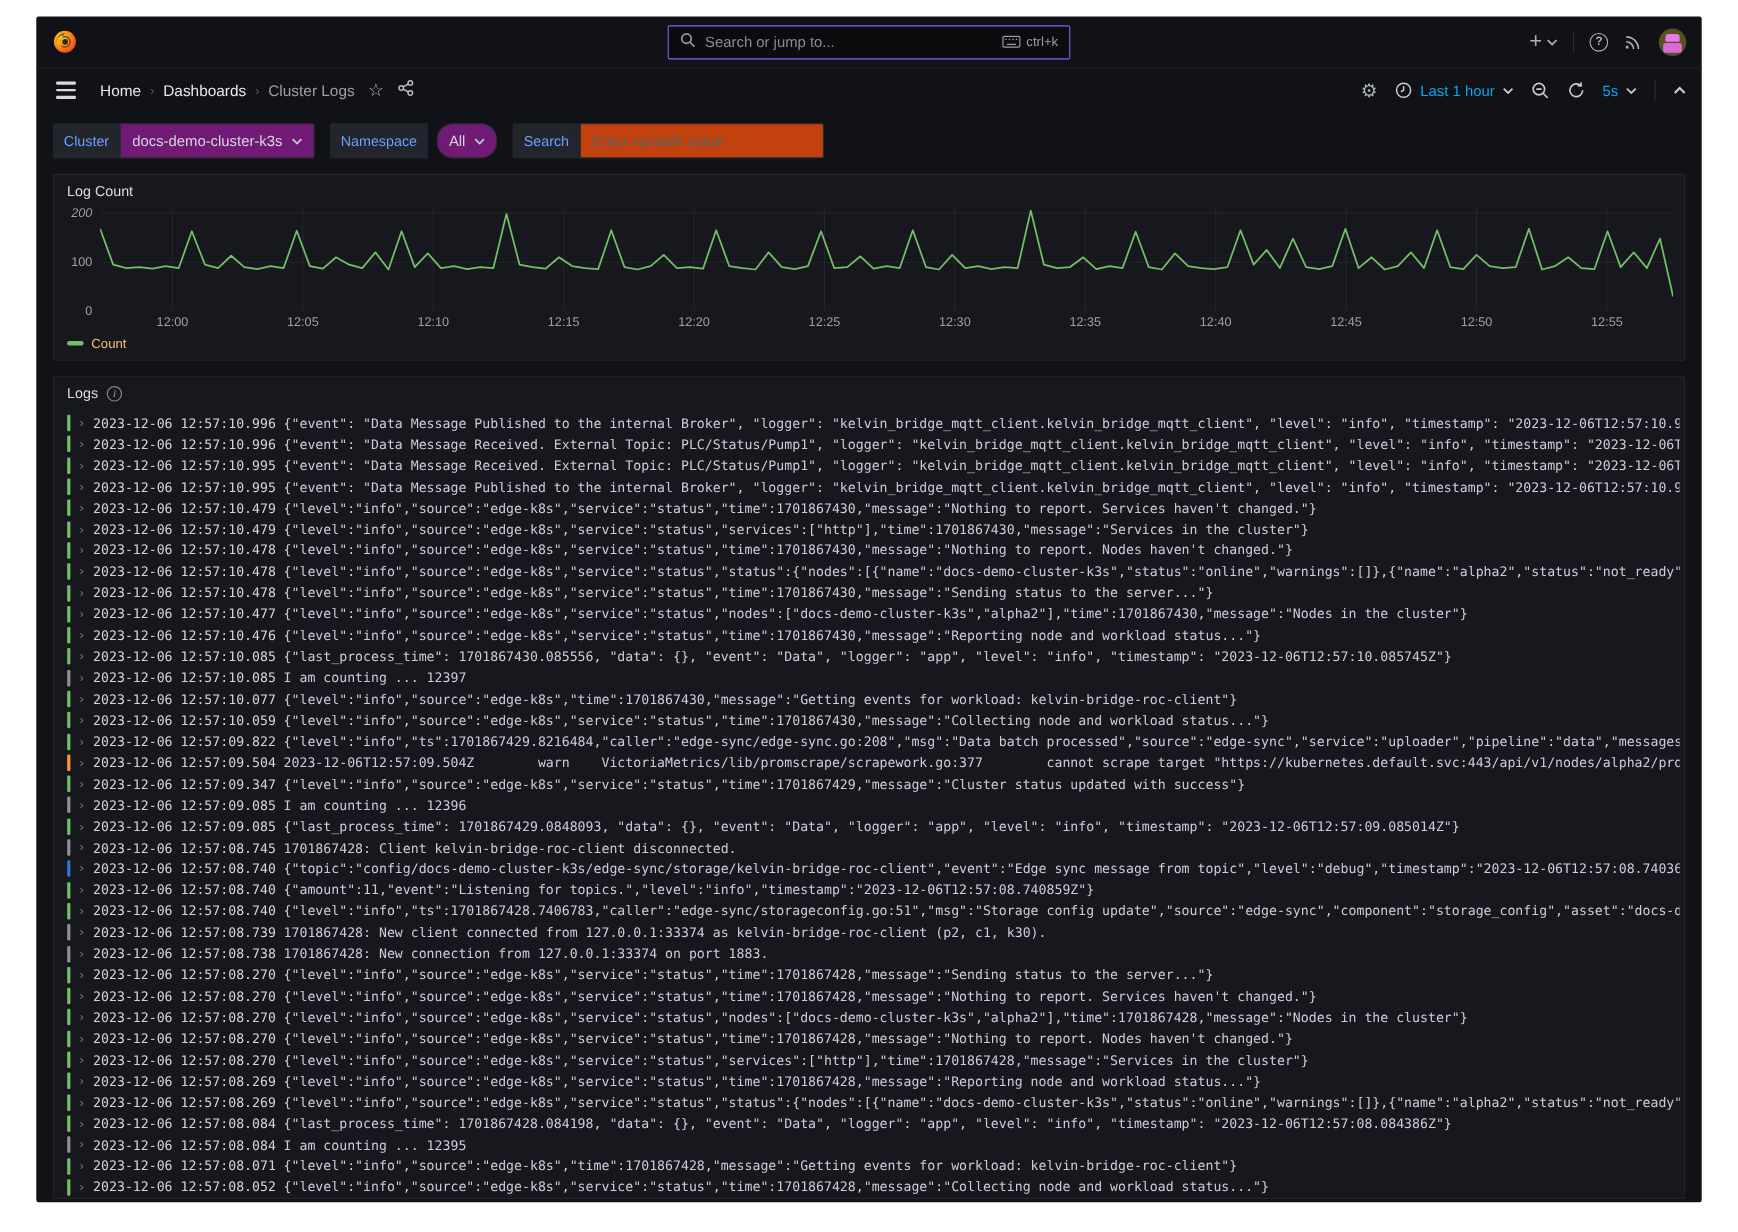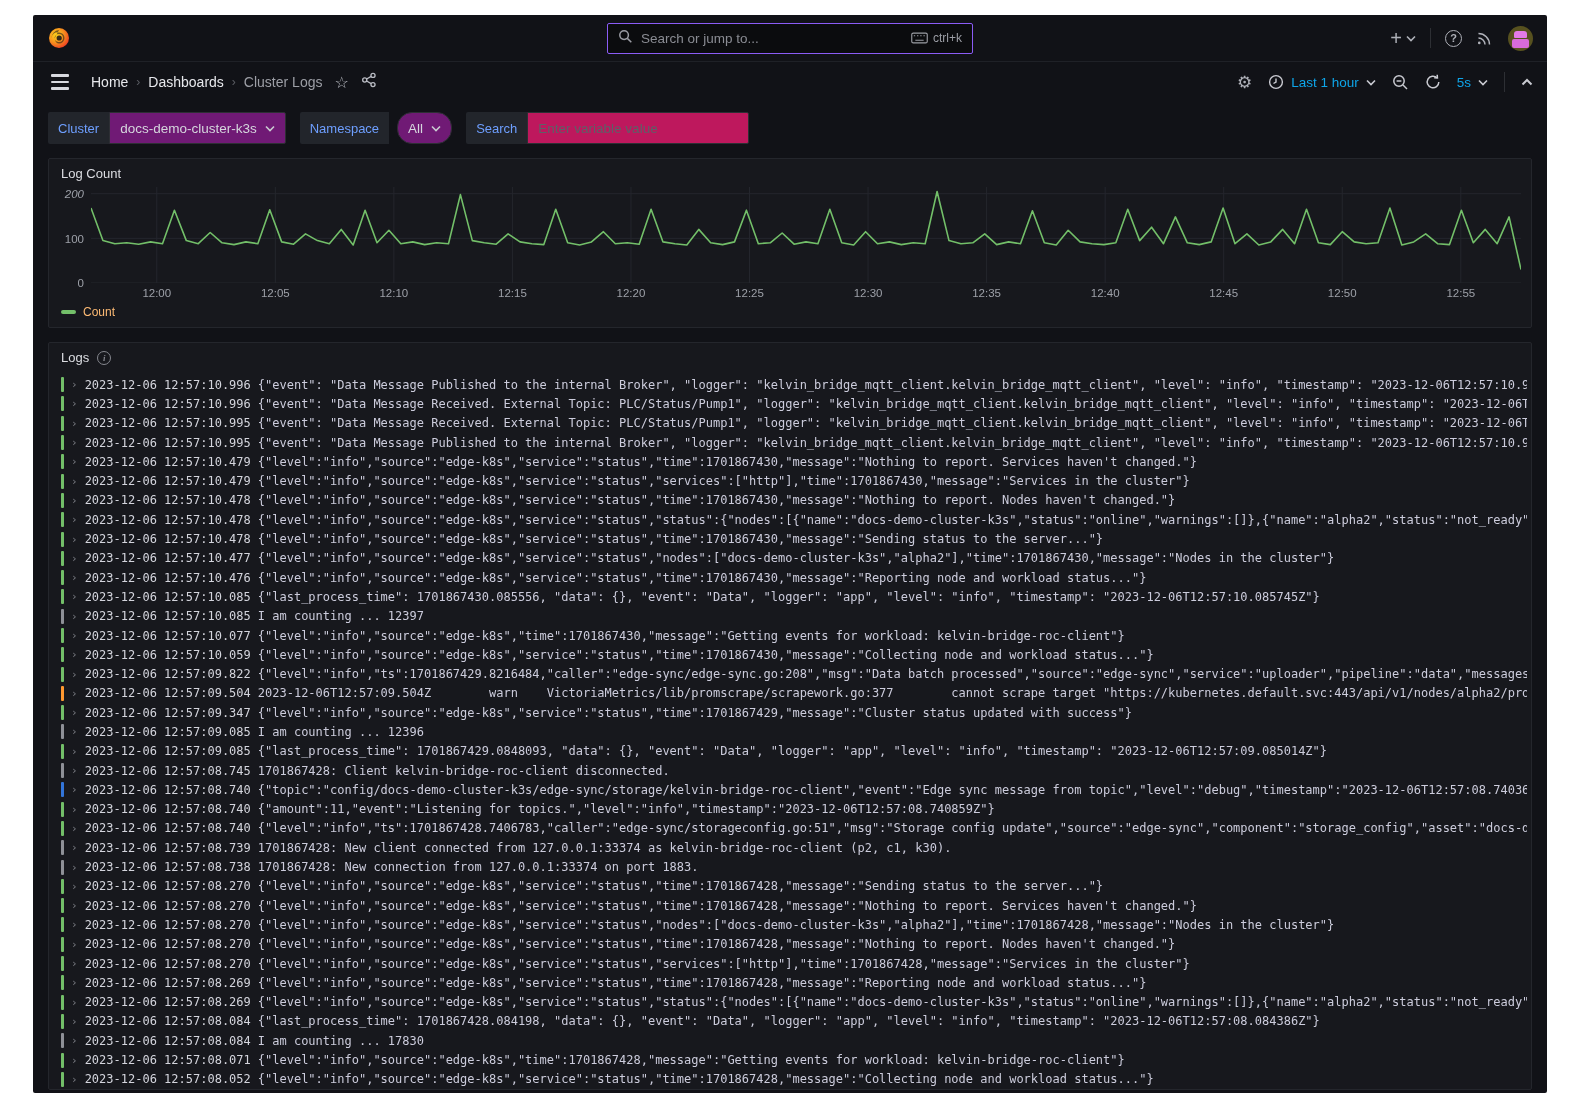--- a/index.html
+++ b/index.html
@@ -57,21 +57,21 @@
   .var-chip { display:flex; align-items:stretch; height:32px; }
   .var-label {
     background:#22252b; color:#6e9fff; font-size:13px; font-weight:500;
     display:flex; align-items:center; padding:0 10px; border-radius:2px 0 0 2px; cursor:default;text-align:center;
   }
   .var-value {
     background:#701a75; border:1px solid #2d2f34; color:#d5d6dd; font-size:13.5px;
     display:flex; align-items:center; gap:8px; padding:0 10px; border-radius:0 2px 2px 0; cursor:pointer;
   }
   .var-input {
-    background:#be185d; border:1px solid #2d2f34; color:#d5d6dd; font-size:13.5px;
+    background:#c2410c; border:1px solid #2d2f34; color:#d5d6dd; font-size:13.5px;
     height:32px; width:222px; padding:0 10px; border-radius:0 2px 2px 0; outline:none;
     font-family:"Liberation Sans", sans-serif;
   }
   .var-input::placeholder { color:#5e6067; }
   
   .panel {
     margin:14px 15px 0 15px; background:#17181d; border:1px solid #24262c; border-radius:2px;
   }
   .panel-title {
     font-size:13px; color:#dcdde2; padding:7px 12px 4px 12px; font-weight:500;
@@ -515,21 +515,21 @@
         <div class="log-row">
     <span class="log-bar" style="background: rgb(115, 191, 105);"></span>
     <span class="log-chev">›</span>
     <span class="log-time">2023-12-06 12:57:08.084</span>
     <span class="log-msg">{"last_process_time": 1701867428.084198, "data": {}, "event": "Data", "logger": "app", "level": "info", "timestamp": "2023-12-06T12:57:08.084386Z"}</span>
   </div>
         <div class="log-row">
     <span class="log-bar" style="background: rgb(142, 144, 151);"></span>
     <span class="log-chev">›</span>
     <span class="log-time">2023-12-06 12:57:08.084</span>
-    <span class="log-msg">I am counting ... 17830</span>
+    <span class="log-msg">I am counting ... 12395</span>
   </div>
         <div class="log-row">
     <span class="log-bar" style="background: rgb(115, 191, 105);"></span>
     <span class="log-chev">›</span>
     <span class="log-time">2023-12-06 12:57:08.071</span>
     <span class="log-msg">{"level":"info","source":"edge-k8s","time":1701867428,"message":"Getting events for workload: kelvin-bridge-roc-client"}</span>
   </div>
         <div class="log-row">
     <span class="log-bar" style="background: rgb(115, 191, 105);"></span>
     <span class="log-chev">›</span>

